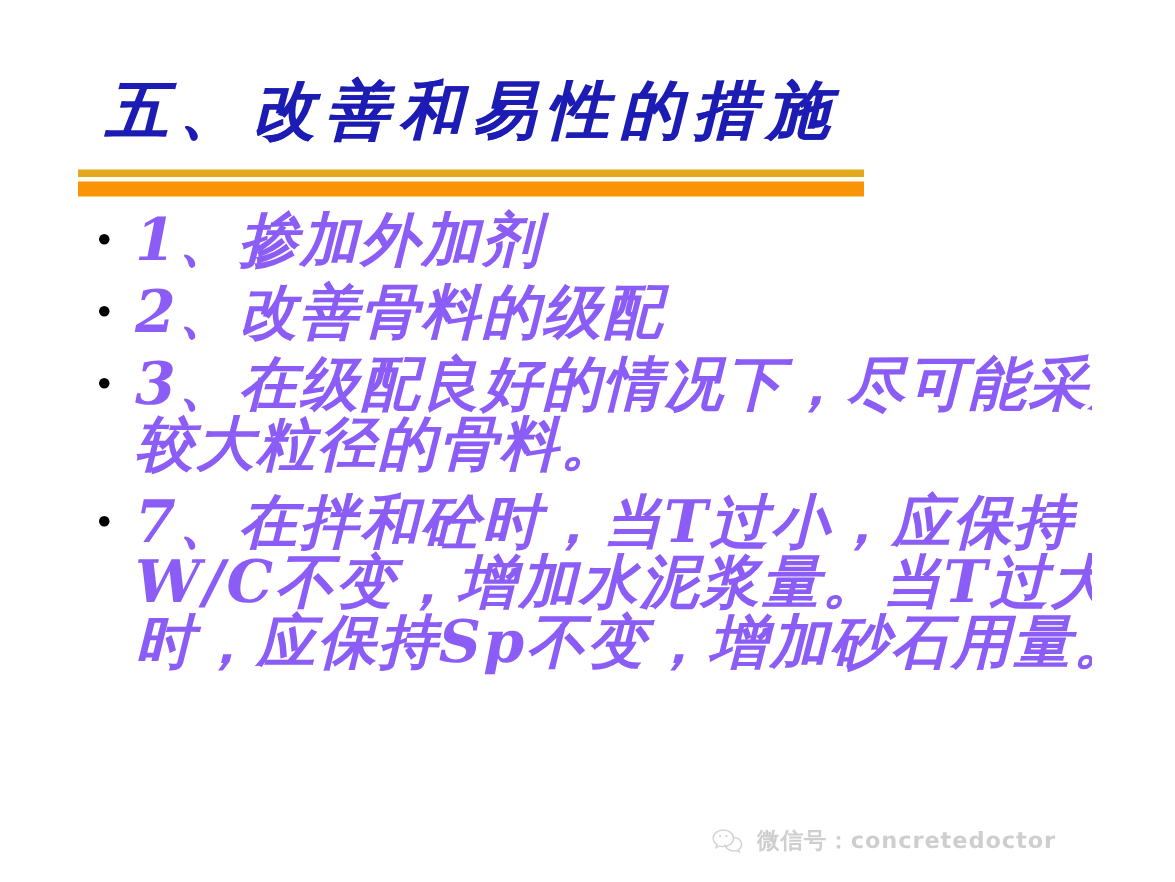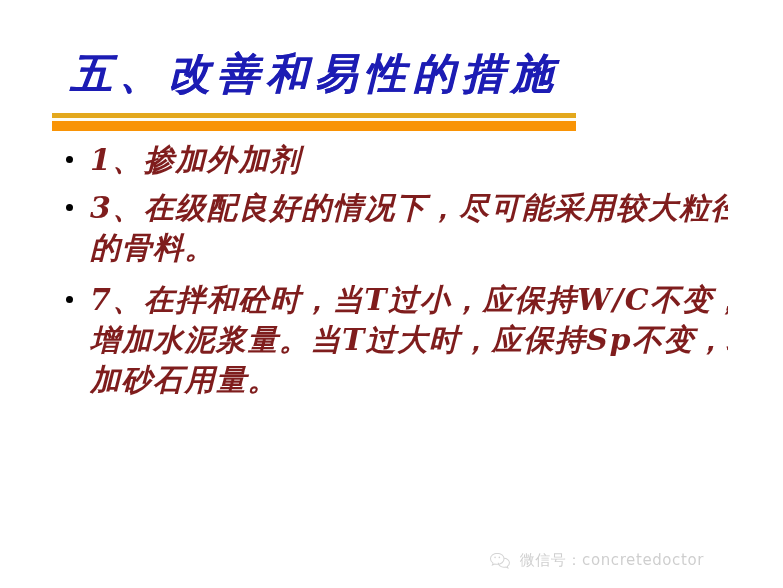--- a/index.html
+++ b/index.html
@@ -91,44 +91,45 @@
     left: 6px;
     top: 16px;
     width: 7px;
     height: 7px;
     border-radius: 50%;
     background: #000000;
   }
   .bullet-text {
     display: block;
     font-family: "DejaVu Serif", "Liberation Serif", serif;
-    font-size: 30px;
+    font-size: 39px;
     font-weight: bold;
     font-style: italic;
     line-height: 40px;
     letter-spacing: 1.5px;
-    color: #7f1d1d;
+    color: #8b5cf6;
     word-break: break-all;
   }
   
   .bullet-item.i1 { margin-bottom: 8px; }
   .bullet-item.i2 { margin-bottom: 8px; }
   .bullet-item.i3 { margin-bottom: 12px; }
   .bullet-item.i4 { margin-bottom: 12px; }
   .bullet-item.i5 { margin-bottom: 0; }
 
   
   .watermark {
     position: absolute;
     right: 24px;
     bottom: 18px;
     display: flex;
     align-items: center;
     gap: 9px;
     opacity: 0.42;
+    font-weight: bold;
   }
   .wechat-icon {
     width: 22px;
     height: 19px;
     display: block;
   }
   .watermark-text {
     font-family: "DejaVu Sans", "Liberation Sans", sans-serif;
     font-size: 15px;
     color: #8d8d8d;
@@ -151,20 +152,24 @@
     <div class="rule-thick"></div>
   </div>
 
   <ul class="body-list">
 
     <li class="bullet-item i1">
       <span class="bullet-dot"></span>
       <span class="bullet-text">1、掺加外加剂</span>
     </li>
 
+    <li class="bullet-item i2">
+      <span class="bullet-dot"></span>
+      <span class="bullet-text">2、改善骨料的级配</span>
+    </li>
 
     <li class="bullet-item i3">
       <span class="bullet-dot"></span>
       <span class="bullet-text">3、在级配良好的情况下，尽可能采用较大粒径的骨料。</span>
     </li>
 
 
     <li class="bullet-item i5">
       <span class="bullet-dot"></span>
       <span class="bullet-text">7、在拌和砼时，当T过小，应保持W/C不变，增加水泥浆量。当T过大时，应保持Sp不变，增加砂石用量。</span>

